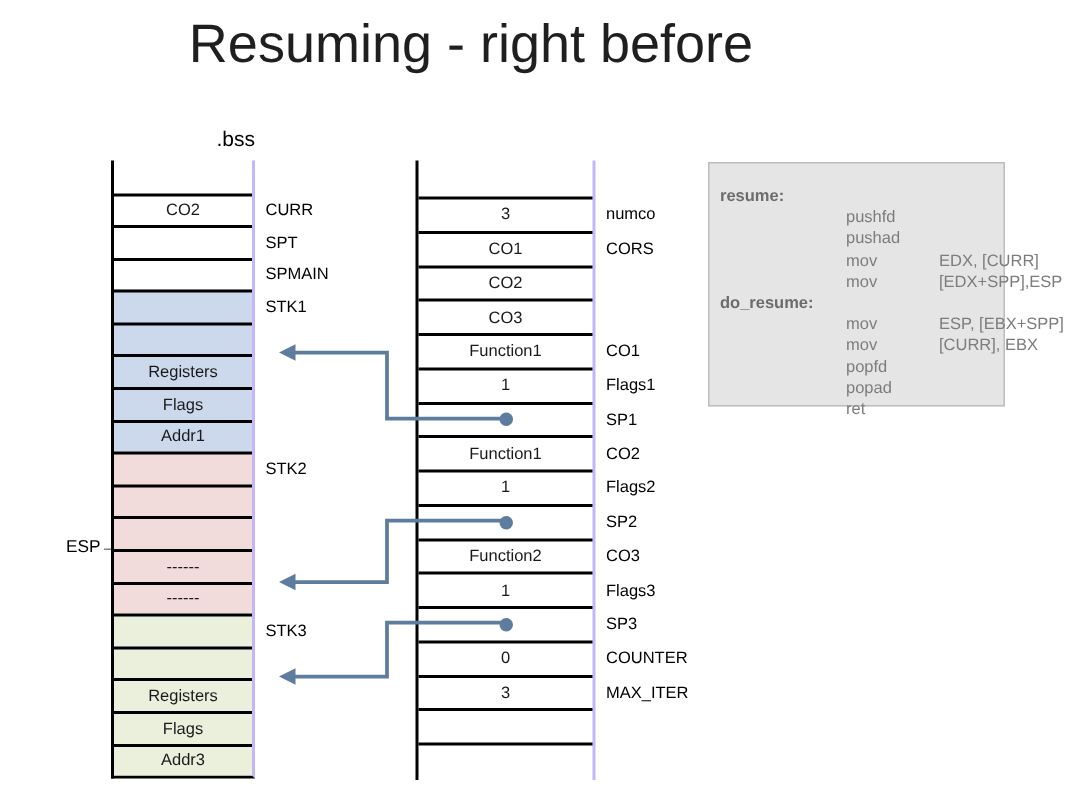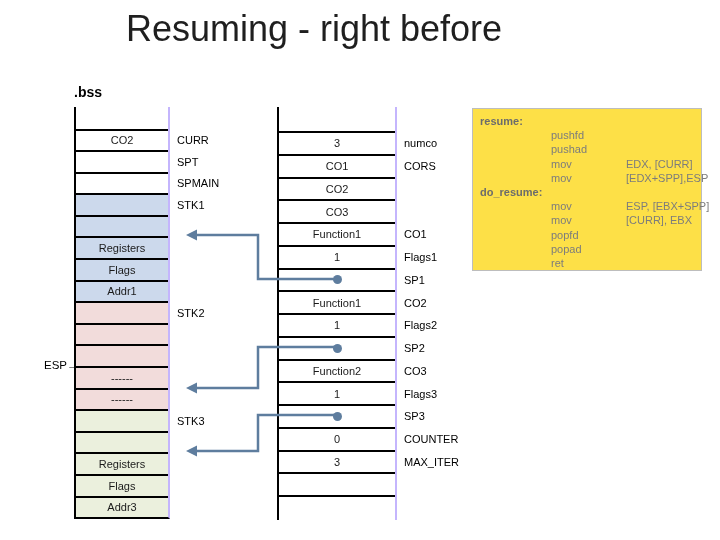--- a/index.html
+++ b/index.html
@@ -3,22 +3,22 @@
 <meta charset="utf-8">
 <style>
   * { margin:0; padding:0; box-sizing:border-box; }
   html,body { width:720px; height:540px; background:#fff; overflow:hidden;
               font-family:"Liberation Sans", sans-serif; }
   #slide { position:relative; width:720px; height:540px; background:#fff; }
 
   .title { position:absolute; top:8px; left:0; width:628px; text-align:center;
            font-size:36px; font-weight:400; color:#1f1f1f; letter-spacing:0px; }
 
-  .section-label { position:absolute; top:84px; text-align:left;
-                   font-size:14px; font-weight:700; color:#000; }
+  .section-label { position:absolute; top:84px; text-align:right;
+                   font-size:14px; font-weight:400; color:#000; }
   #bss-label  { left:74px;  width:96px;  }
   #data-label { left:277px; width:120px; }
 
   
   .tbl { position:absolute; border-left:2px solid #000; border-right:2px solid #c4b5fd; }
   #bss-table  { left:74px;  top:107px; width:96px;  border-bottom:2px solid #000; }
   #data-table { left:277px; top:107px; width:120px; }
 
   .row { position:relative; display:flex; align-items:center; justify-content:center; }
   .row + .row { border-top:2px solid #000; }
@@ -38,25 +38,25 @@
                 color:#000; white-space:nowrap; }
   .dot { width:9px; height:9px; border-radius:50%; background:var(--connector); }
 
   #esp-pointer { position:absolute; left:44px; top:359px; font-size:11.5px;
                  color:#000; white-space:nowrap; }
 
   .connectors { position:absolute; left:0; top:0; pointer-events:none; z-index:5; }
   .connectors path { stroke:var(--connector); stroke-width:2.5; fill:none; }
   .connectors polygon { fill:var(--connector); }
 
-  #code-panel { position:absolute; left:472px; top:108px; width:230px; height:163px;
-                border:1px solid var(--panel-border); background:#fde047; padding-top:6px; }
+  #code-panel { position:absolute; left:472px; top:108px; width:198px; height:163px;
+                border:1px solid var(--panel-border); background:#e5e5e5; padding-top:16px; }
   .code-line { position:relative; height:14.2px; font-size:11px; color:var(--code-text); }
   .code-line .lab { position:absolute; left:7px;  font-weight:700; color:#6c6c6c; white-space:nowrap; }
-  .code-line .ins { position:absolute; left:78px; white-space:nowrap;text-align:right; }
+  .code-line .ins { position:absolute; left:91px; white-space:nowrap;text-align:right; }
   .code-line .ops { position:absolute; left:153px; white-space:nowrap; }
 
   :root { --stack1:#ccd9ec; --stack2:#f2dcdb; --stack3:#ebf0dd;
           --connector:#5e7d9e; --code-text:#7c7c7c; --panel-border:#bdbdbd; }
 </style>
 </head>
 <body>
 
 <div id="slide">
 

